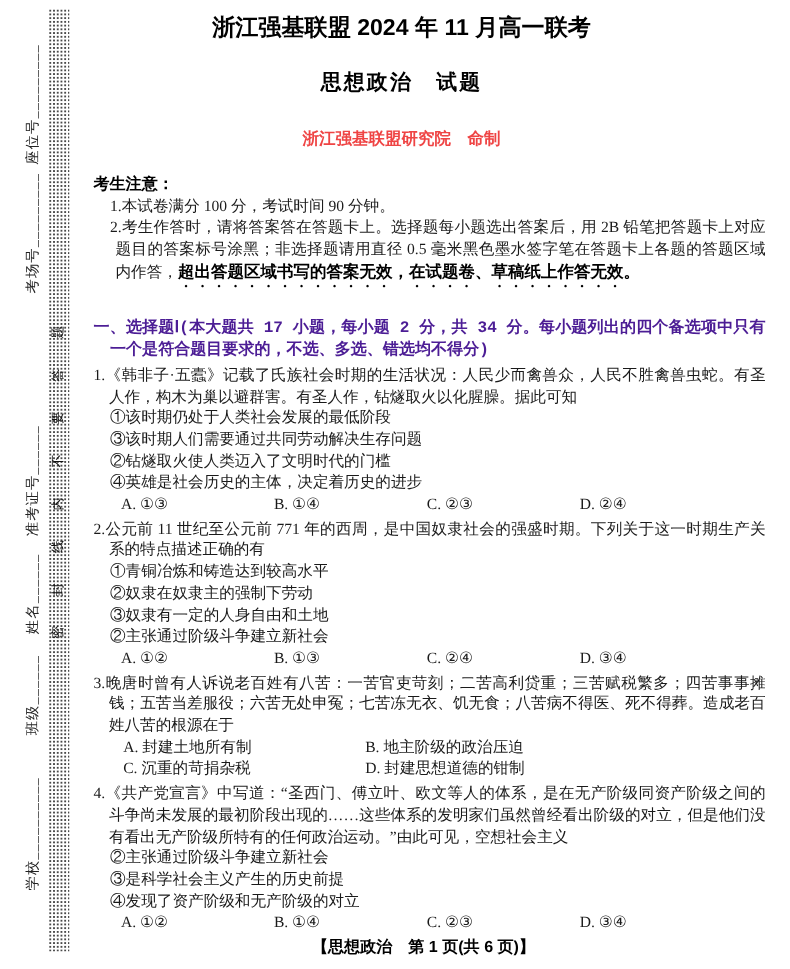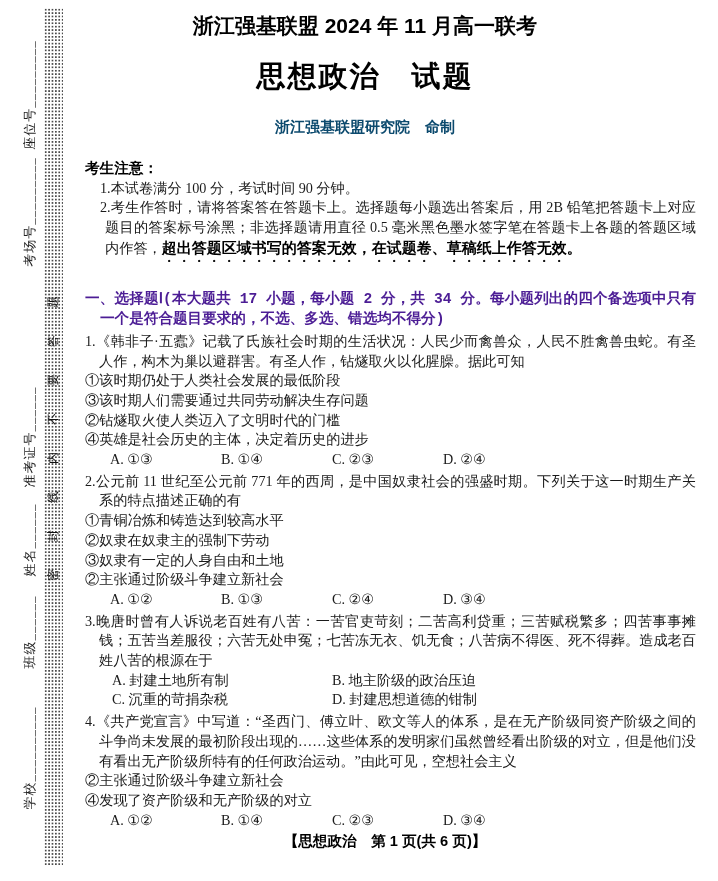--- a/index.html
+++ b/index.html
@@ -29,48 +29,48 @@
     font-family:"Liberation Serif","DejaVu Serif",serif;
   }
   
   .content { position:absolute; left:65px; top:0; right:10px; padding:0 12px 0 20px; }
   .hdr { width:560px; text-align:center; }
   .exam-title {
     margin-top:12px; font-size:21px; font-weight:bold; line-height:28px;
     font-family:"Liberation Sans","DejaVu Sans",sans-serif; color:#000;
   }
   .paper-title {
-    margin-top:19px; font-size:29px; font-weight:bold; line-height:34px; letter-spacing:2px;
+    margin-top:19px; font-size:19px; font-weight:bold; line-height:34px; letter-spacing:2px;
     font-family:"Liberation Sans","DejaVu Sans",sans-serif; color:#000;
   }
   .issuer {
     margin-top:24px; font-size:15px; font-weight:bold; line-height:20px;
-    font-family:"Liberation Sans","DejaVu Sans",sans-serif; color:#0c4a6e;
+    font-family:"Liberation Sans","DejaVu Sans",sans-serif; color:#ef4444;
   }
   .body { font-size:14.2px; line-height:19.7px; }
   .notice-heading {
     margin-top:22px; font-weight:bold; font-size:14.6px;
     font-family:"Liberation Sans","DejaVu Sans",sans-serif; color:#000;
   }
   .notice-item { padding-left:20px; text-indent:-5px; text-align:justify; }
   .emph {
     font-weight:bold; font-size:15px; color:#000;
     font-family:"Liberation Sans","DejaVu Sans",sans-serif;
     -webkit-text-emphasis:filled dot #000; -webkit-text-emphasis-position:under left;
     text-emphasis:filled dot #000; text-emphasis-position:under left;
   }
   .section-heading {
     margin-top:24px; font-weight:bold; font-size:14.6px; line-height:20.5px;
     padding-left:15px; text-indent:-15px; text-align:justify;
     font-family:Liberation Mono, monospace; color:#4c1d95;
   }
   .question { margin-top:2px; }
   .q-stem { padding-left:14px; text-indent:-14px; text-align:justify; }
-  .q-subitem { }
-  .opts4 { display:grid; grid-template-columns:repeat(4,111px); margin-left:25px; }
+  .q-subitem { margin-left:15px; }
+  .opts4 { display:grid; grid-template-columns:repeat(4,111px); margin-left:25px;gap:28px; }
   .opts2 { display:grid; grid-template-columns:220px 220px; margin-left:27px; }
   .footer {
     width:600px; text-align:center; margin-top:2px;
     font-weight:bold; font-size:14.6px;
     font-family:"Liberation Sans","DejaVu Sans",sans-serif; color:#000;
   }
 </style>
 </head>
 <body>
 
@@ -136,20 +136,21 @@
           <span>A. 封建土地所有制</span>
           <span>B. 地主阶级的政治压迫</span>
           <span>C. 沉重的苛捐杂税</span>
           <span>D. 封建思想道德的钳制</span>
         </div>
       </div>
 
       <div class="question">
         <div class="q-stem"><span>4.</span><span>《共产党宣言》中写道：“圣西门、傅立叶、欧文等人的体系，是在无产阶级同资产阶级之间的斗争尚未发展的最初阶段出现的……这些体系的发明家们虽然曾经看出阶级的对立，但是他们没有看出无产阶级所特有的任何政治运动。”由此可见，空想社会主义</span></div>
         <div class="q-subitem">②主张通过阶级斗争建立新社会</div>
+        <div class="q-subitem">③是科学社会主义产生的历史前提</div>
         <div class="q-subitem">④发现了资产阶级和无产阶级的对立</div>
         <div class="opts4">
           <span>A. ①②</span>
           <span>B. ①④</span>
           <span>C. ②③</span>
           <span>D. ③④</span>
         </div>
       </div>
 
       <div class="footer">【思想政治　第 1 页(共 6 页)】</div>

